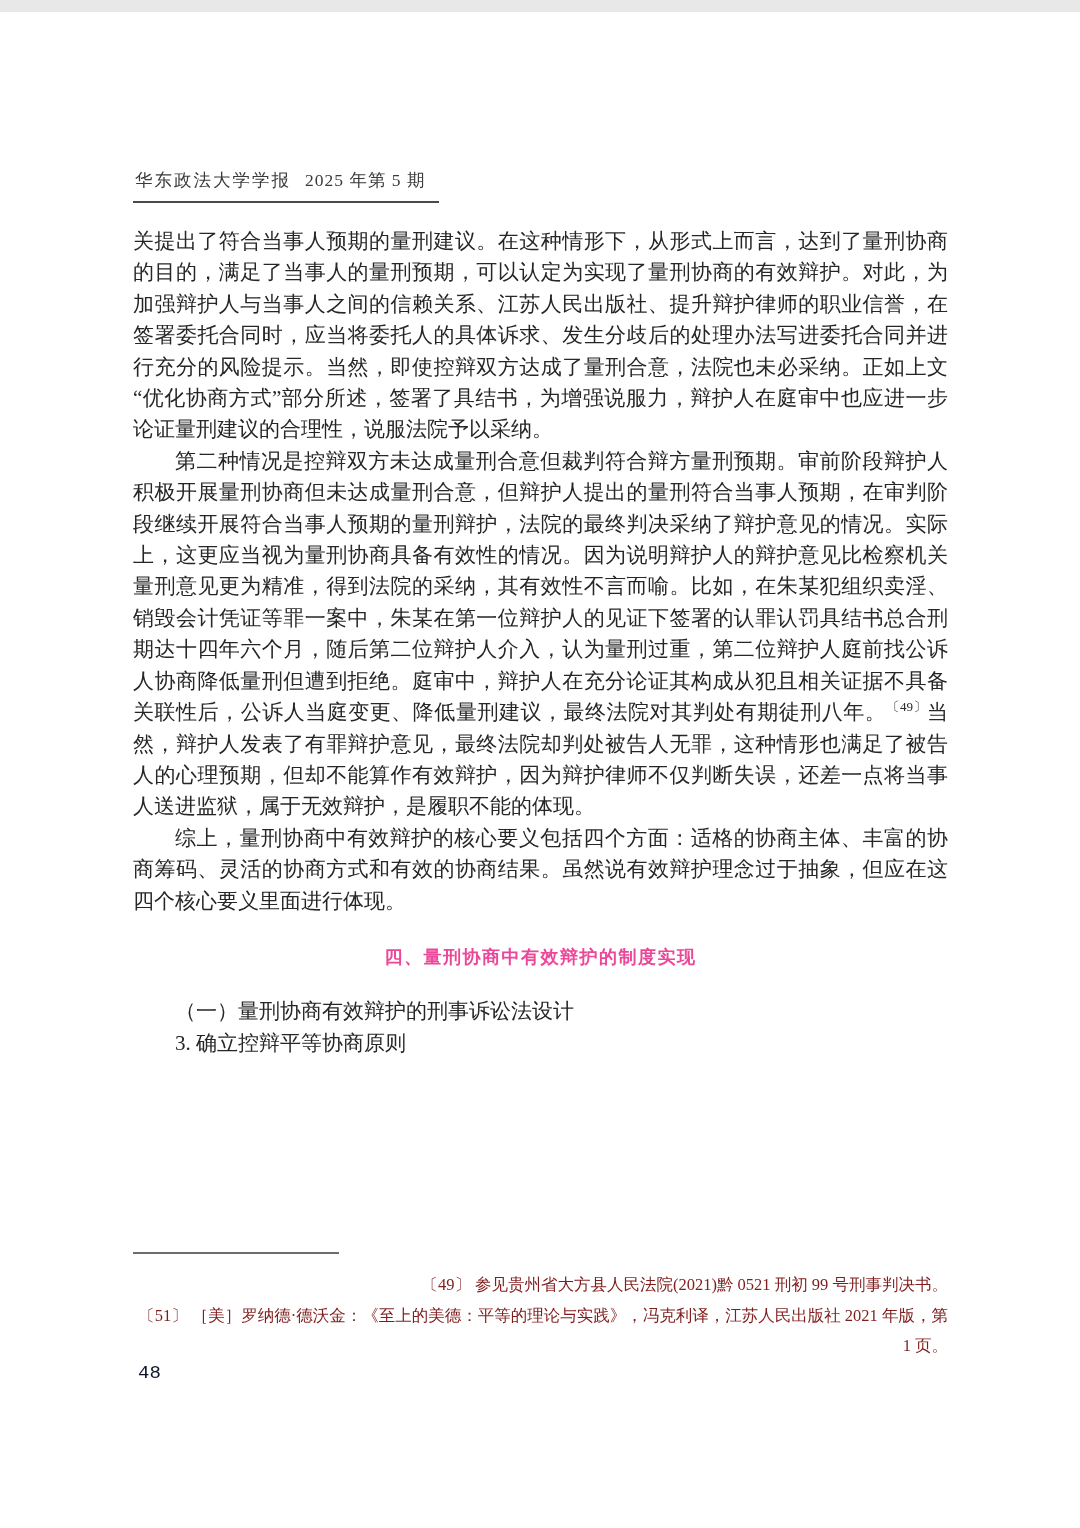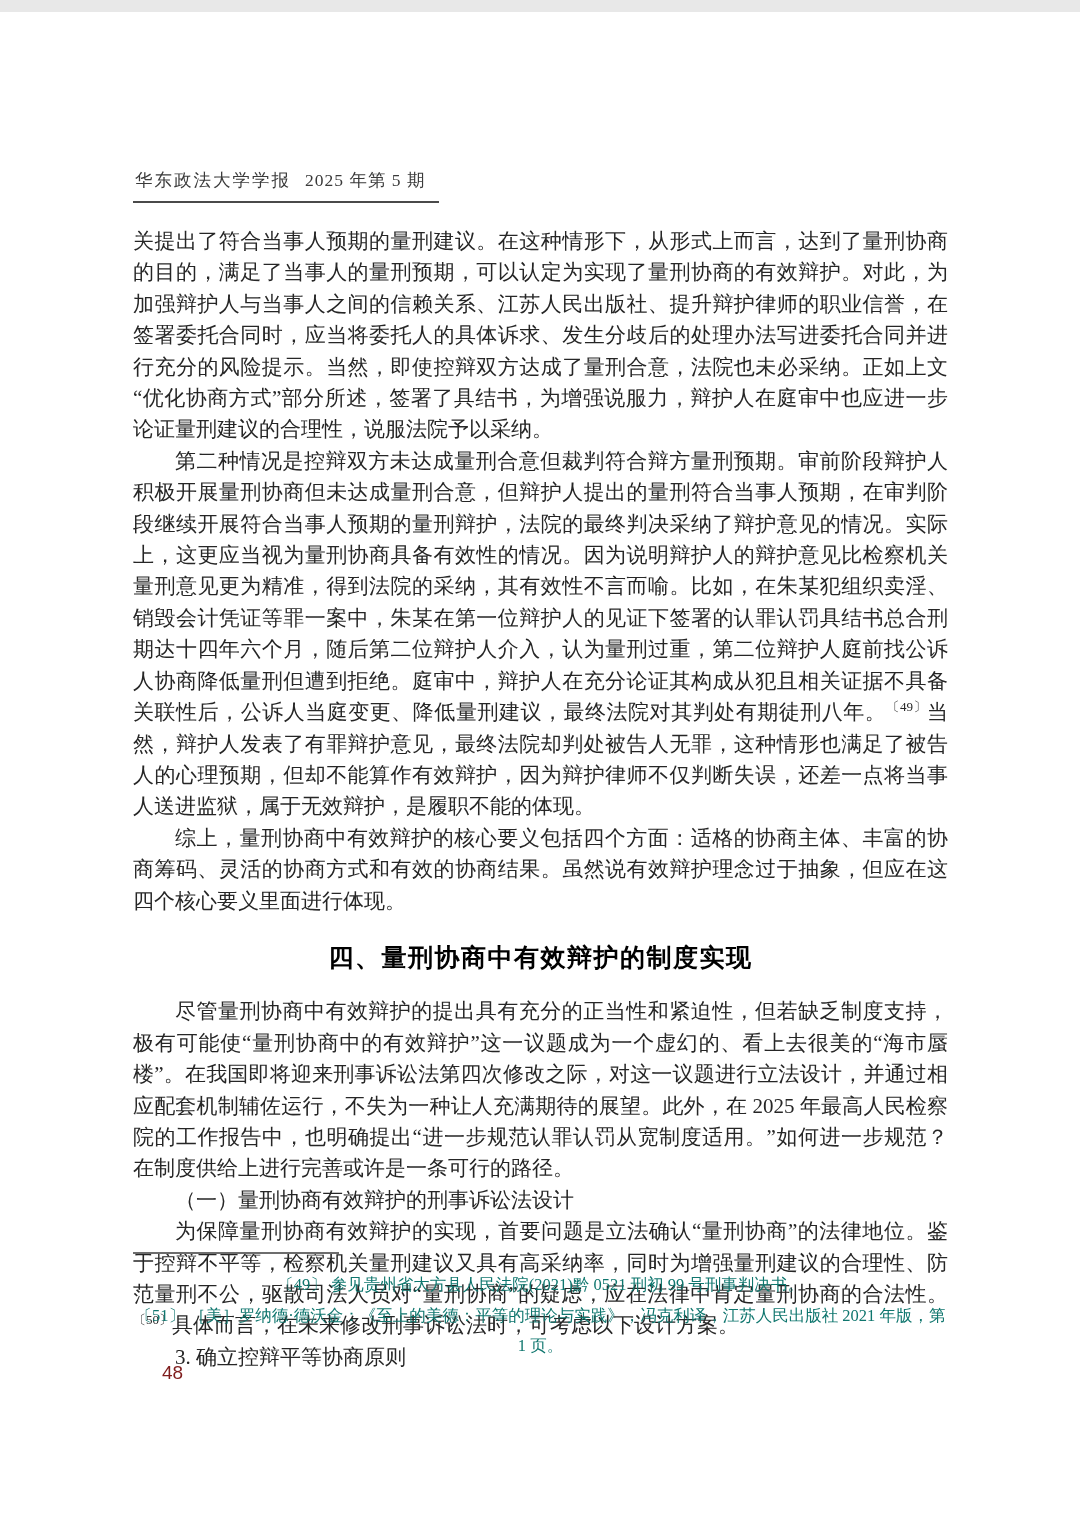--- a/index.html
+++ b/index.html
@@ -26,59 +26,57 @@
   .running-head-inner .issue{margin-left:14px;letter-spacing:1px;}
   
   .content{
     position:absolute;left:133px;top:214px;width:815px;
     font-size:21px;line-height:31.4px;
     text-align:justify;
   }
   .body-para{margin:0;text-indent:2em;}
   .no-indent{text-indent:0;}
   .section-heading{
-    font-size:25px;font-weight:bold;text-align:center;
-    margin:25px 0 23px;letter-spacing:1.5px;text-indent:0;color:#000000;
+    font-size:18px;font-weight:bold;text-align:center;
+    margin:25px 0 23px;letter-spacing:1.5px;text-indent:0;color:#ec4899;
   }
   .sub-heading{margin:0;text-indent:2em;}
   sup.fnref{font-size:0.62em;vertical-align:super;line-height:0;}
   
   .footnotes{
     position:absolute;left:133px;top:1240px;width:815px;
-    font-size:16.5px;line-height:30.5px;color:#0f766e;
-    text-align:center;
+    font-size:16.5px;line-height:30.5px;color:#7f1d1d;
+    text-align:right;
   }
   .fn-rule{width:206px;height:2px;background:#6d6d6d;margin:0 0 16px 0;}
   .footnote{margin:0;}
   
   .page-number{
-    position:absolute;left:162px;top:1350px;
-    font-size:19px;color:#7f1d1d;
-    font-family:Liberation Sans, sans-serif;
+    position:absolute;left:138px;top:1350px;
+    font-size:19px;color:#0f172a;
+    font-family:Liberation Mono, monospace;
   }
 </style>
 </head>
 <body>
 
 <div class="page">
 
   <div class="running-head">
     <div class="running-head-inner">
       <span>华东政法大学学报</span><span class="issue">2025 年第 5 期</span>
     </div>
   </div>
 
   <main class="content">
     <p class="body-para no-indent">关提出了符合当事人预期的量刑建议。在这种情形下，从形式上而言，达到了量刑协商的目的，满足了当事人的量刑预期，可以认定为实现了量刑协商的有效辩护。对此，为加强辩护人与当事人之间的信赖关系、江苏人民出版社、提升辩护律师的职业信誉，在签署委托合同时，应当将委托人的具体诉求、发生分歧后的处理办法写进委托合同并进行充分的风险提示。当然，即使控辩双方达成了量刑合意，法院也未必采纳。正如上文“优化协商方式”部分所述，签署了具结书，为增强说服力，辩护人在庭审中也应进一步论证量刑建议的合理性，说服法院予以采纳。</p>
     <p class="body-para">第二种情况是控辩双方未达成量刑合意但裁判符合辩方量刑预期。审前阶段辩护人积极开展量刑协商但未达成量刑合意，但辩护人提出的量刑符合当事人预期，在审判阶段继续开展符合当事人预期的量刑辩护，法院的最终判决采纳了辩护意见的情况。实际上，这更应当视为量刑协商具备有效性的情况。因为说明辩护人的辩护意见比检察机关量刑意见更为精准，得到法院的采纳，其有效性不言而喻。比如，在朱某犯组织卖淫、销毁会计凭证等罪一案中，朱某在第一位辩护人的见证下签署的认罪认罚具结书总合刑期达十四年六个月，随后第二位辩护人介入，认为量刑过重，第二位辩护人庭前找公诉人协商降低量刑但遭到拒绝。庭审中，辩护人在充分论证其构成从犯且相关证据不具备关联性后，公诉人当庭变更、降低量刑建议，最终法院对其判处有期徒刑八年。<sup class="fnref">〔49〕</sup>当然，辩护人发表了有罪辩护意见，最终法院却判处被告人无罪，这种情形也满足了被告人的心理预期，但却不能算作有效辩护，因为辩护律师不仅判断失误，还差一点将当事人送进监狱，属于无效辩护，是履职不能的体现。</p>
     <p class="body-para">综上，量刑协商中有效辩护的核心要义包括四个方面：适格的协商主体、丰富的协商筹码、灵活的协商方式和有效的协商结果。虽然说有效辩护理念过于抽象，但应在这四个核心要义里面进行体现。</p>
     <h2 class="section-heading">四、量刑协商中有效辩护的制度实现</h2>
-    <p class="body-para">尽管量刑协商中有效辩护的提出具有充分的正当性和紧迫性，但若缺乏制度支持，极有可能使“量刑协商中的有效辩护”这一议题成为一个虚幻的、看上去很美的“海市蜃楼”。在我国即将迎来刑事诉讼法第四次修改之际，对这一议题进行立法设计，并通过相应配套机制辅佐运行，不失为一种让人充满期待的展望。此外，在 2025 年最高人民检察院的工作报告中，也明确提出“进一步规范认罪认罚从宽制度适用。”如何进一步规范？在制度供给上进行完善或许是一条可行的路径。</p>
     <p class="sub-heading">（一）量刑协商有效辩护的刑事诉讼法设计</p>
-    <p class="body-para">为保障量刑协商有效辩护的实现，首要问题是立法确认“量刑协商”的法律地位。鉴于控辩不平等，检察机关量刑建议又具有高采纳率，同时为增强量刑建议的合理性、防范量刑不公，驱散司法人员对“量刑协商”的疑虑，应在法律中肯定量刑协商的合法性。<sup class="fnref">〔50〕</sup>具体而言，在未来修改刑事诉讼法时，可考虑以下设计方案。</p>
     <p class="sub-heading">3. 确立控辩平等协商原则</p>
   </main>
 
   <div class="footnotes">
     <div class="fn-rule"></div>
     <p class="footnote">〔49〕 参见贵州省大方县人民法院(2021)黔 0521 刑初 99 号刑事判决书。</p>
     <p class="footnote">〔51〕 ［美］罗纳德·德沃金：《至上的美德：平等的理论与实践》，冯克利译，江苏人民出版社 2021 年版，第 1 页。</p>
   </div>
 
   <div class="page-number">48</div>

